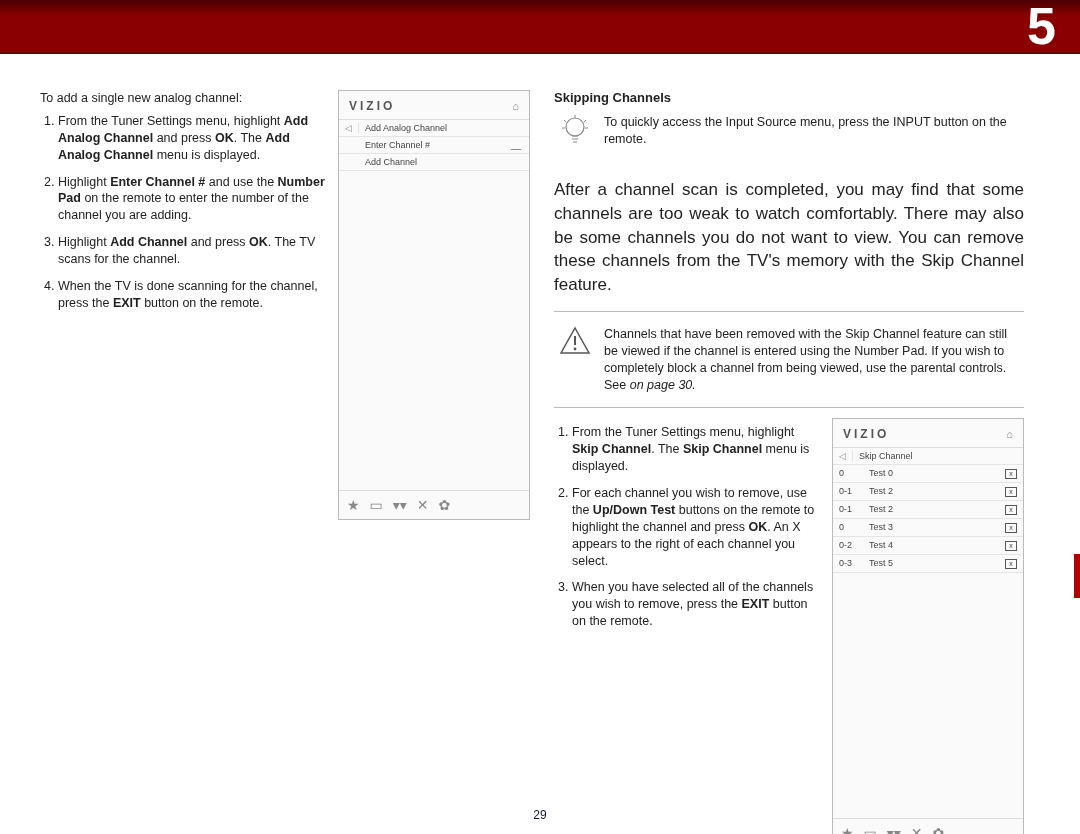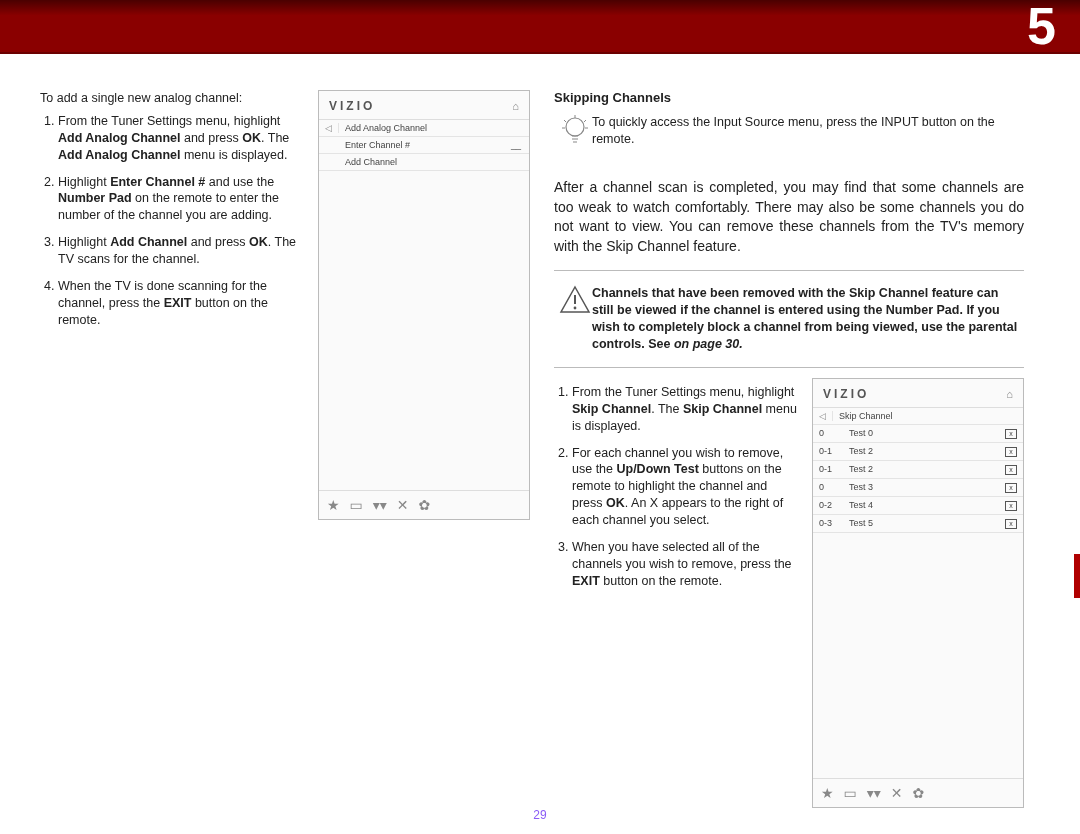--- a/index.html
+++ b/index.html
@@ -35,21 +35,21 @@
   .col-left { flex: 0 0 490px; display:flex; }
   .col-right { flex: 1; }
   .left-text { flex:1; padding-right:10px; font-size:12.5px; line-height:1.35;}
   ol.steps { padding-left: 18px; margin-top:6px;}
   ol.steps li { margin-bottom:10px;}
   .intro { margin-bottom:6px;}
   .bold { font-weight: bold; }
   .italic { font-style: italic; }
   
   .tv-panel {
-    width: 212px;
+    width: 192px;
     border: 1px solid #bbb;
     background: #fafafa;
     display:flex; flex-direction:column;
     font-size:9px;
     color:#444;
   }
   .tv-panel.short { height: 430px; }
   .tv-panel.tall  { height: 430px; }
   .tv-header { display:flex; align-items:center; justify-content:space-between;
     padding:8px 10px 6px 10px; border-bottom:1px solid #ddd;}
@@ -61,31 +61,31 @@
   .tv-cell.col1 { flex:0 0 30px;}
   .tv-cell.col3 { flex:0 0 22px; text-align:center;}
   .xbox { display:inline-block; width:12px; height:10px; border:1px solid #555;
     font-size:7px; line-height:8px; text-align:center;}
   .tv-body { flex:1; }
   .tv-footer { border-top:1px solid #ddd; padding:6px 8px; display:flex;
     gap:10px; font-size:14px; color:#888; justify-content:flex-start;}
   .tv-footer span { display:inline-block; }
   
   .section-title { font-weight:bold; font-size:13px; margin-bottom:3px;}
-  .callout { display:flex; padding:6px 4px 16px 4px; margin-bottom:6px;}
+  .callout { display:flex; gap:12px; padding:6px 4px 16px 4px; margin-bottom:6px;}
   .callout.bordered { border-top:1px solid #bbb; border-bottom:1px solid #bbb;
-    padding:14px 4px;font-weight:bold;}
+    padding:14px 4px;}
   .callout-icon { width:34px; flex:0 0 34px; display:flex; align-items:flex-start;
     justify-content:center;}
   .callout-text { flex:1; font-size:12.5px; line-height:1.35;}
-  .para { font-size:14px; line-height:1.4; text-align:justify; margin:14px 0;}
+  .para { font-size:17px; line-height:1.4; text-align:justify; margin:14px 0;}
   .right-lower { display:flex; gap:14px; margin-top:10px;}
   .right-lower-text { flex:1; font-size:12.5px; line-height:1.35;}
   .pagenum { position:absolute; bottom:12px; left:0; width:100%; text-align:center;
-    font-size:12px; color:#8b5cf6;}
+    font-size:12px; color:#0f172a;}
   svg { display:block;}
   .red-edge { position:absolute; right:0; top:554px; width:6px; height:44px;
     background:#b00000;}
 </style>
 </head>
 <body>
 
 <div class="topband">
   <div class="chapter-num">5</div>
 </div>

